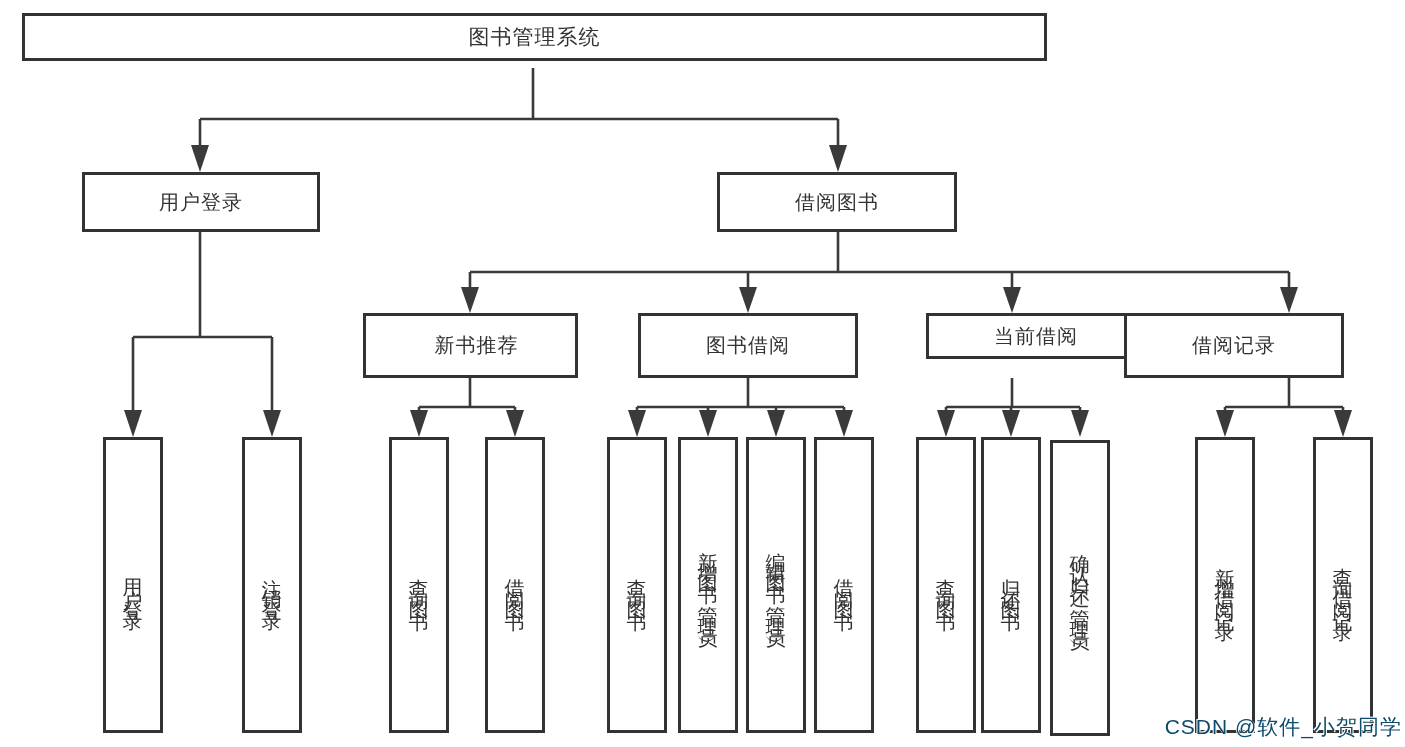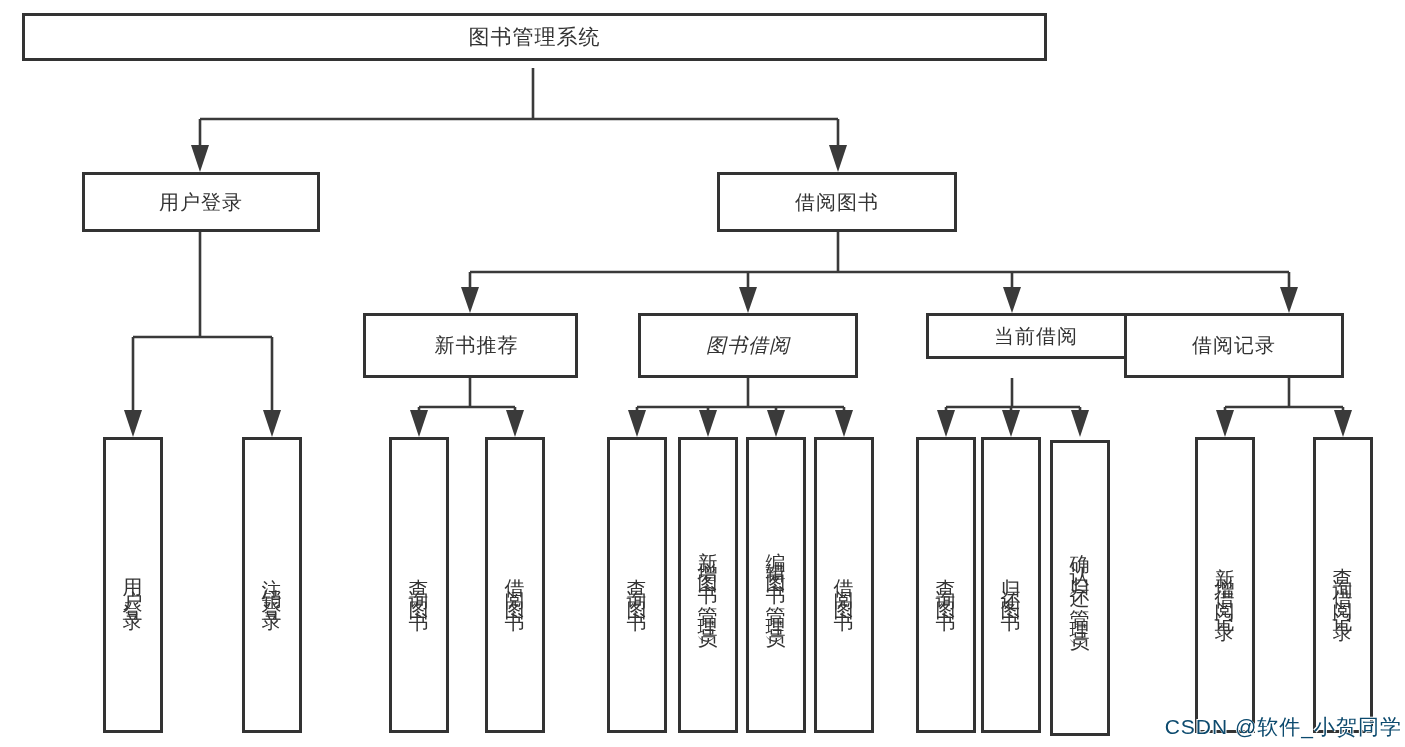--- a/index.html
+++ b/index.html
@@ -138,21 +138,21 @@
   <div class="node" style="left:82px; top:172px; width:238px; height:60px;">
     <span class="h-label">用户登录</span>
   </div>
   <div class="node" style="left:717px; top:172px; width:240px; height:60px;">
     <span class="h-label">借阅图书</span>
   </div>
 
   <div class="node" style="left:363px; top:313px; width:215px; height:65px;padding-left:12px;">
     <span class="h-label">新书推荐</span>
   </div>
-  <div class="node" style="left:638px; top:313px; width:220px; height:65px;font-style:italic;">
+  <div class="node" style="left:638px; top:313px; width:220px; height:65px;">
     <span class="h-label">图书借阅</span>
   </div>
   <div class="node" style="left:926px; top:313px; width:220px; height:46px;">
     <span class="h-label">当前借阅</span>
   </div>
   <div class="node" style="left:1124px; top:313px; width:220px; height:65px;text-align:center;">
     <span class="h-label">借阅记录</span>
   </div>
 
   <div class="node" style="left:103px; top:437px; width:60px; height:296px;">

